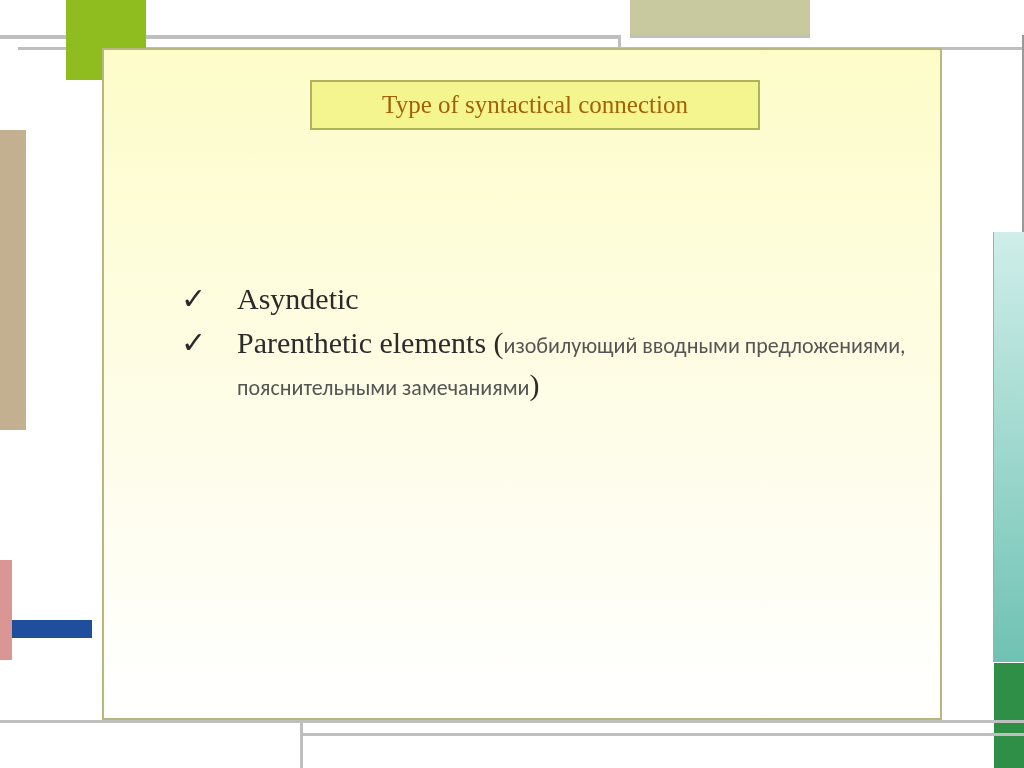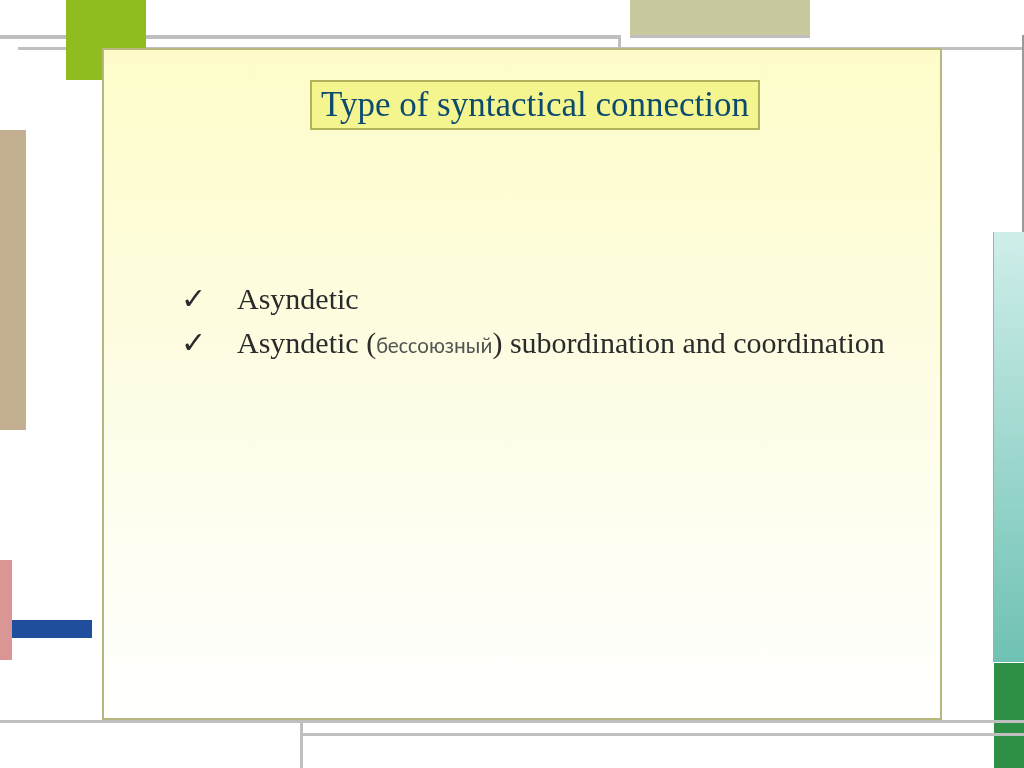--- a/index.html
+++ b/index.html
@@ -55,22 +55,22 @@
     position: absolute;
     left: 206px;
     top: 30px;
     width: 450px;
     height: 50px;
     background: #f5f58f;
     border: 2px solid #b2b25a;
     display: flex;
     align-items: center;
     justify-content: center;
-    font-size: 35px;
-    color: #0c4a6e;
+    font-size: 25px;
+    color: #a16207;
     box-sizing: border-box;
   }
 
   
   .content {
     position: absolute;
     left: 105px;
     top: 228px;
     width: 770px;
     color: #2b2b2b;
@@ -119,20 +119,20 @@
   <div class="title-box">
     <span>Type of syntactical connection</span>
   </div>
 
   <div class="content">
 
     <div class="item">
       <span class="check">✓</span><span>Asyndetic</span>
     </div>
 
+    <div class="item">
+      <span class="check">✓</span><span>Parenthetic elements</span>
+      <span class="paren">(</span><span class="ru">изобилующий вводными предложениями, пояснительными замечаниями</span><span class="paren">)</span>
+    </div>
 
-    <div class="item">
-      <span class="check">✓</span><span>Asyndetic</span>
-      <span class="paren">(</span><span class="ru">бессоюзный</span><span class="paren">)</span><span> subordination and coordination</span>
-    </div>
 
   </div>
 </div>
 
 </body></html>

